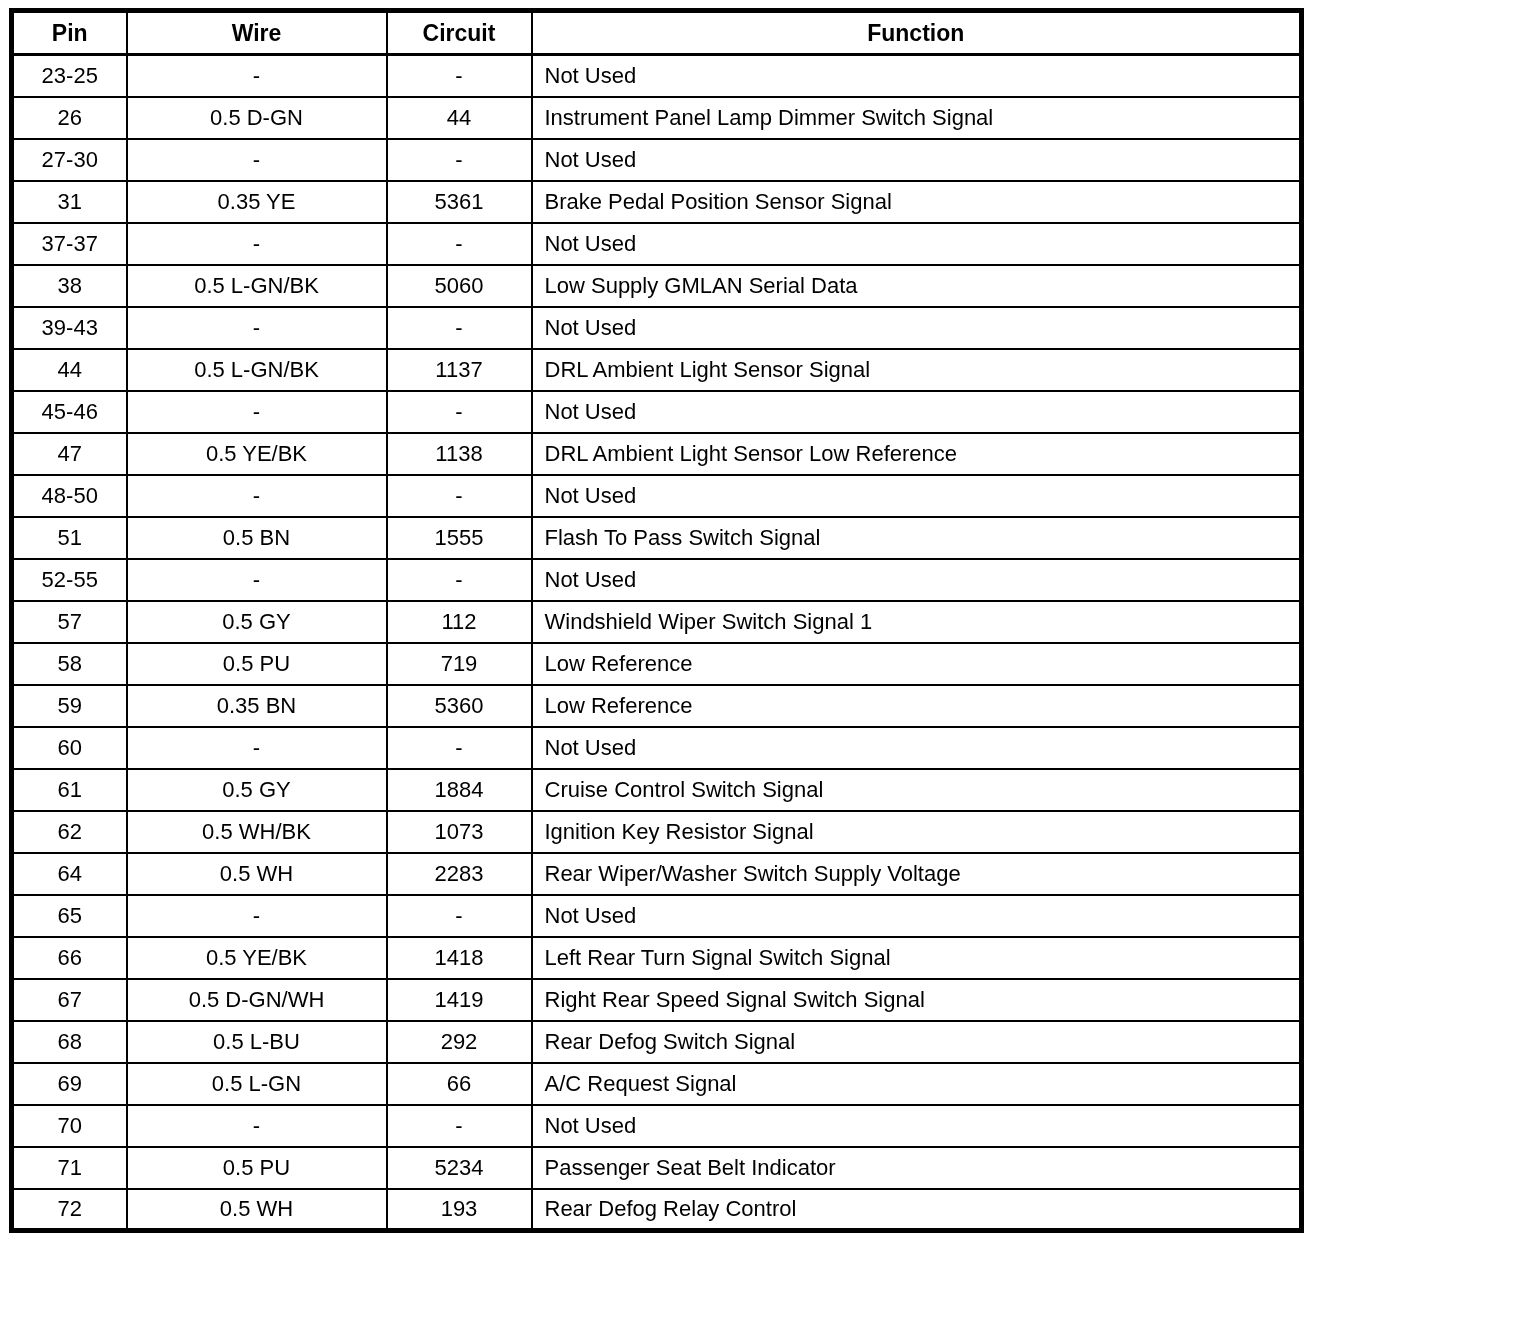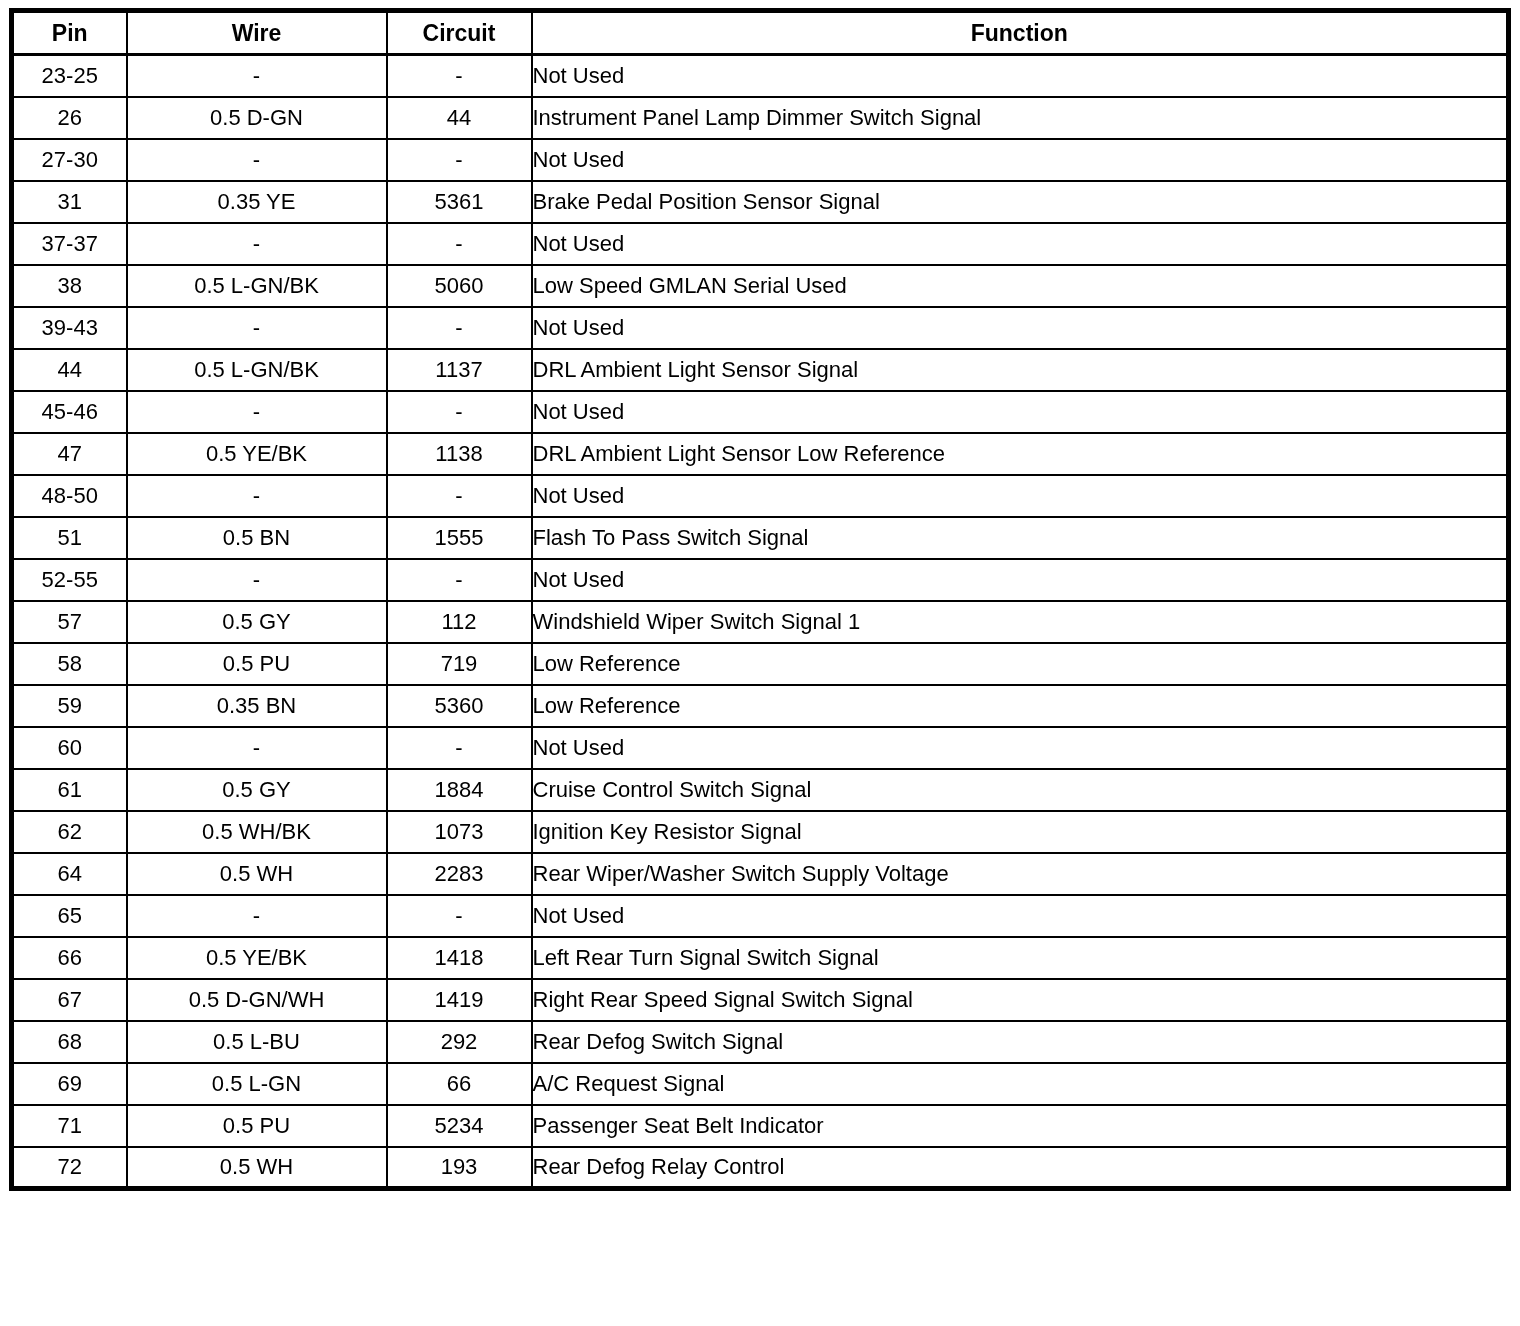--- a/index.html
+++ b/index.html
@@ -11,21 +11,21 @@
   .page {
     width: 1520px;
     height: 1326px;
     box-sizing: border-box;
     padding: 8px 9px;
     background: #ffffff;
   }
   table.pinout {
     border-collapse: collapse;
     table-layout: fixed;
-    width: 1502px;
+    width: 1295px;
     border: 5px solid #000000;
   }
   table.pinout col.c-pin      { width: 115px; }
   table.pinout col.c-wire     { width: 260px; }
   table.pinout col.c-circuit  { width: 145px; }
   table.pinout col.c-function { width: auto;  }
   table.pinout th,
   table.pinout td {
     border: 2px solid #000000;
     box-sizing: border-box;
@@ -42,21 +42,21 @@
     padding: 0 4px;
   }
   table.pinout td {
     height: 42px;
     font-size: 22px;
     text-align: center;
     padding: 0 4px;
   }
   table.pinout td.col-function {
     text-align: left;
-    padding-left: 0;
+    padding-left: 12px;
     margin-top: 30px;
   }
 </style>
 </head>
 <body>
 
 <div class="page">
   <table class="pinout">
     <colgroup>
       <col class="c-pin">
@@ -101,21 +101,21 @@
         <tr>
           <td class="col-pin">37-37</td>
           <td class="col-wire">-</td>
           <td class="col-circuit">-</td>
           <td class="col-function">Not Used</td>
         </tr>
         <tr>
           <td class="col-pin">38</td>
           <td class="col-wire">0.5 L-GN/BK</td>
           <td class="col-circuit">5060</td>
-          <td class="col-function">Low Speed GMLAN Serial Used</td>
+          <td class="col-function">Low Supply GMLAN Serial Data</td>
         </tr>
         <tr>
           <td class="col-pin">39-43</td>
           <td class="col-wire">-</td>
           <td class="col-circuit">-</td>
           <td class="col-function">Not Used</td>
         </tr>
         <tr>
           <td class="col-pin">44</td>
           <td class="col-wire">0.5 L-GN/BK</td>
@@ -216,20 +216,26 @@
           <td class="col-pin">68</td>
           <td class="col-wire">0.5 L-BU</td>
           <td class="col-circuit">292</td>
           <td class="col-function">Rear Defog Switch Signal</td>
         </tr>
         <tr>
           <td class="col-pin">69</td>
           <td class="col-wire">0.5 L-GN</td>
           <td class="col-circuit">66</td>
           <td class="col-function">A/C Request Signal</td>
+        </tr>
+        <tr>
+          <td class="col-pin">70</td>
+          <td class="col-wire">-</td>
+          <td class="col-circuit">-</td>
+          <td class="col-function">Not Used</td>
         </tr>
         <tr>
           <td class="col-pin">71</td>
           <td class="col-wire">0.5 PU</td>
           <td class="col-circuit">5234</td>
           <td class="col-function">Passenger Seat Belt Indicator</td>
         </tr>
         <tr>
           <td class="col-pin">72</td>
           <td class="col-wire">0.5 WH</td>

